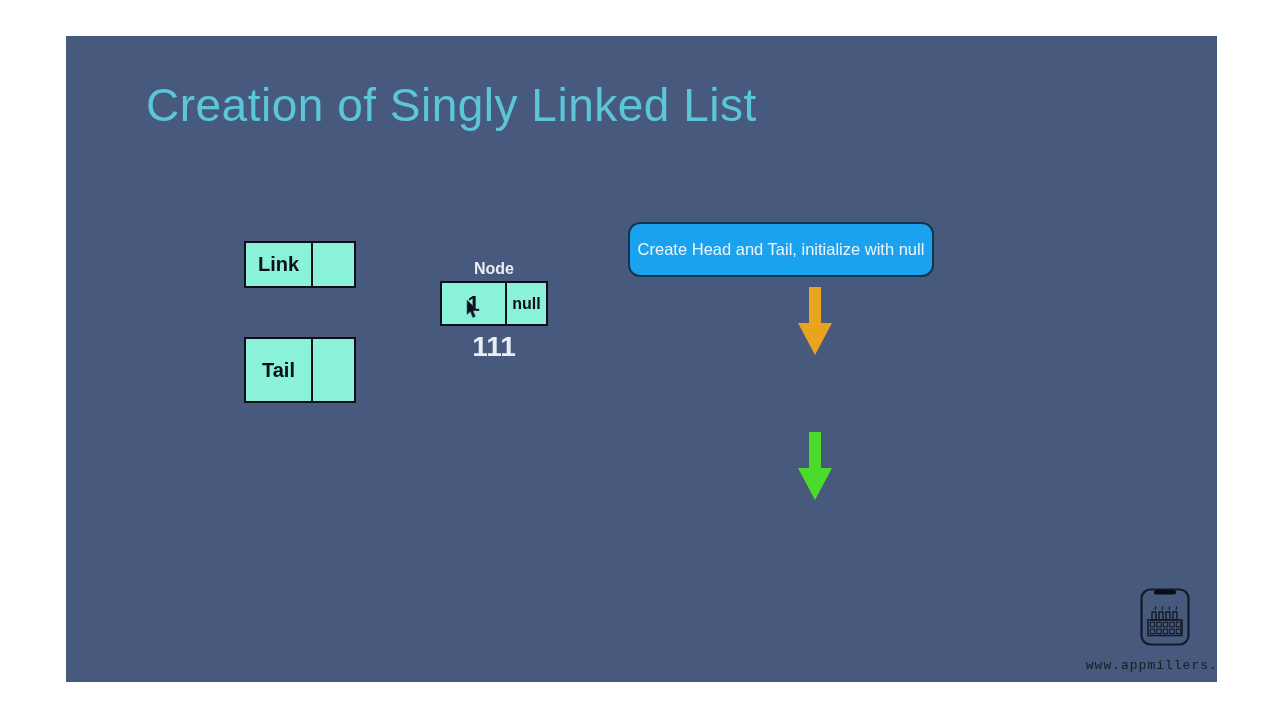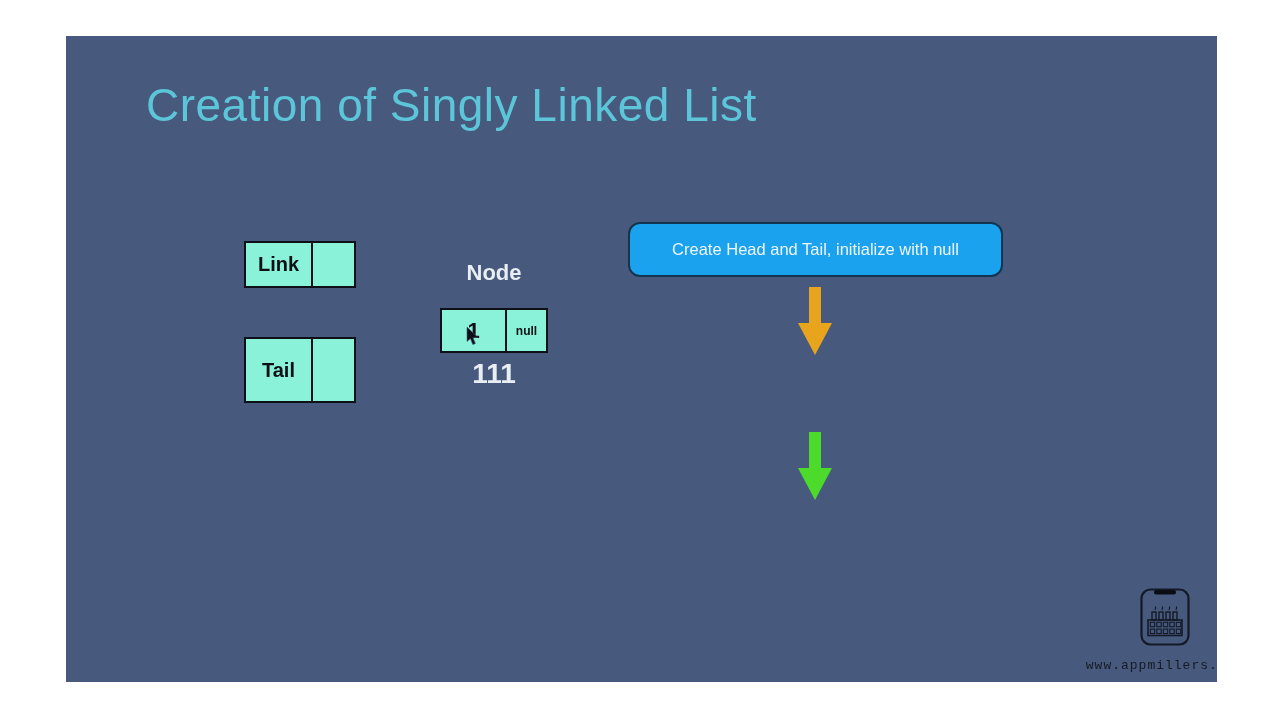--- a/index.html
+++ b/index.html
@@ -64,24 +64,24 @@
 
   
   .node-group {
     position: absolute;
     left: 374px;
     top: 224px;
     width: 108px;
     text-align: center;
   }
   .node-caption {
-    font-size: 22px;
+    font-size: 16px;
     font-weight: bold;
     color: #e9edf4;
-    margin-bottom: 22px;
+    margin-bottom: 3px;
   }
   .node-box {
     display: flex;
     width: 108px;
     height: 45px;
     border: 2px solid #0d1117;
     background: #8bf2da;
     box-sizing: border-box;
   }
   .node-cell.value {
@@ -94,42 +94,42 @@
     font-weight: bold;
     font-size: 22px;
     color: #0c1014;
   }
   .node-cell.next {
     flex: 1;
     display: flex;
     align-items: center;
     justify-content: center;
     font-weight: bold;
-    font-size: 12px;
+    font-size: 16px;
     color: #0c1014;
   }
   .cursor-icon {
     position: absolute;
     left: 24px;
     top: 17px;
     width: 13px;
     height: 19px;
   }
   .node-address {
     font-size: 28px;
     font-weight: bold;
     color: #e9edf4;
     margin-top: 5px;
   }
 
   
   .flow-step {
     position: absolute;
     left: 562px;
-    width: 375px;
+    width: 306px;
     border: 2px solid transparent;
     border-radius: 12px;
     box-sizing: border-box;
     display: flex;
     align-items: center;
     justify-content: center;
     text-align: center;
     color: #eef5f9;
     font-size: 16.5px;
     line-height: 23px;

